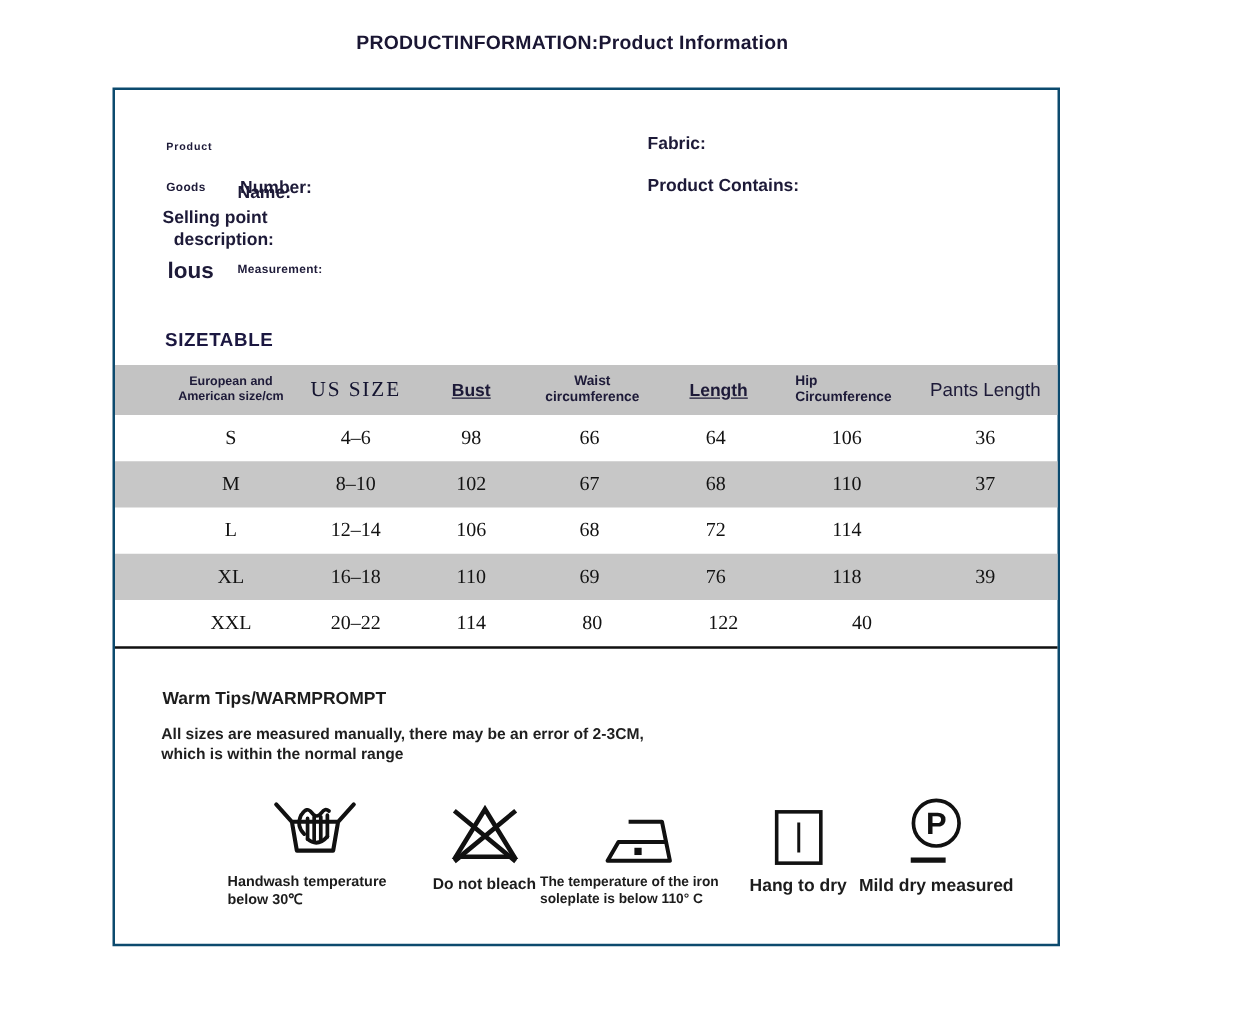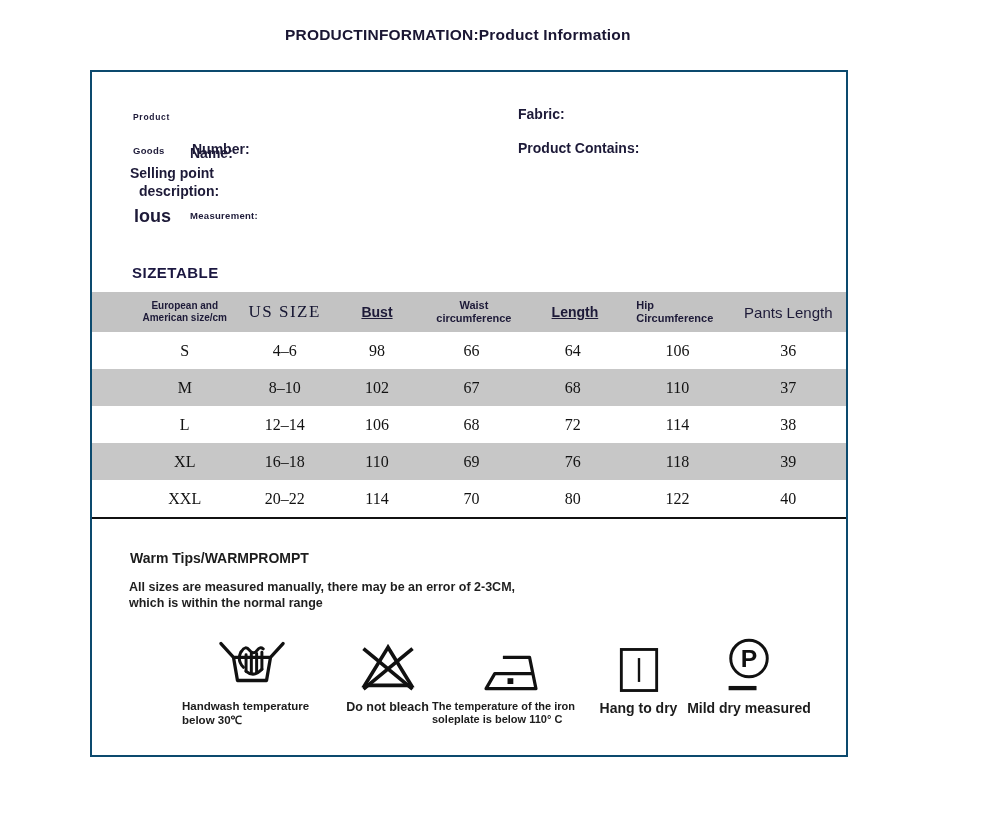--- a/index.html
+++ b/index.html
@@ -126,38 +126,36 @@
         <div class="cell c7 b-cell">37</div>
       </div>
 
       <div class="t-row">
         <div class="cell c1 b-cell">L</div>
         <div class="cell c2 b-cell">12–14</div>
         <div class="cell c3 b-cell">106</div>
         <div class="cell c4 b-cell">68</div>
         <div class="cell c5 b-cell">72</div>
         <div class="cell c6 b-cell">114</div>
-        <div class="cell c7 b-cell">38</div>
       </div>
 
       <div class="t-row stripe">
         <div class="cell c1 b-cell">XL</div>
         <div class="cell c2 b-cell">16–18</div>
         <div class="cell c3 b-cell">110</div>
         <div class="cell c4 b-cell">69</div>
         <div class="cell c5 b-cell">76</div>
         <div class="cell c6 b-cell">118</div>
         <div class="cell c7 b-cell">39</div>
       </div>
 
       <div class="t-row">
         <div class="cell c1 b-cell">XXL</div>
         <div class="cell c2 b-cell">20–22</div>
         <div class="cell c3 b-cell">114</div>
-        <div class="cell c4 b-cell">70</div>
         <div class="cell c5 b-cell">80</div>
         <div class="cell c6 b-cell">122</div>
         <div class="cell c7 b-cell">40</div>
       </div>
     </div>
 
     <div class="warm-heading">Warm Tips/WARMPROMPT</div>
     <div class="warm-note">
       <div>All sizes are measured manually, there may be an error of 2-3CM,</div>
       <div>which is within the normal range</div>

